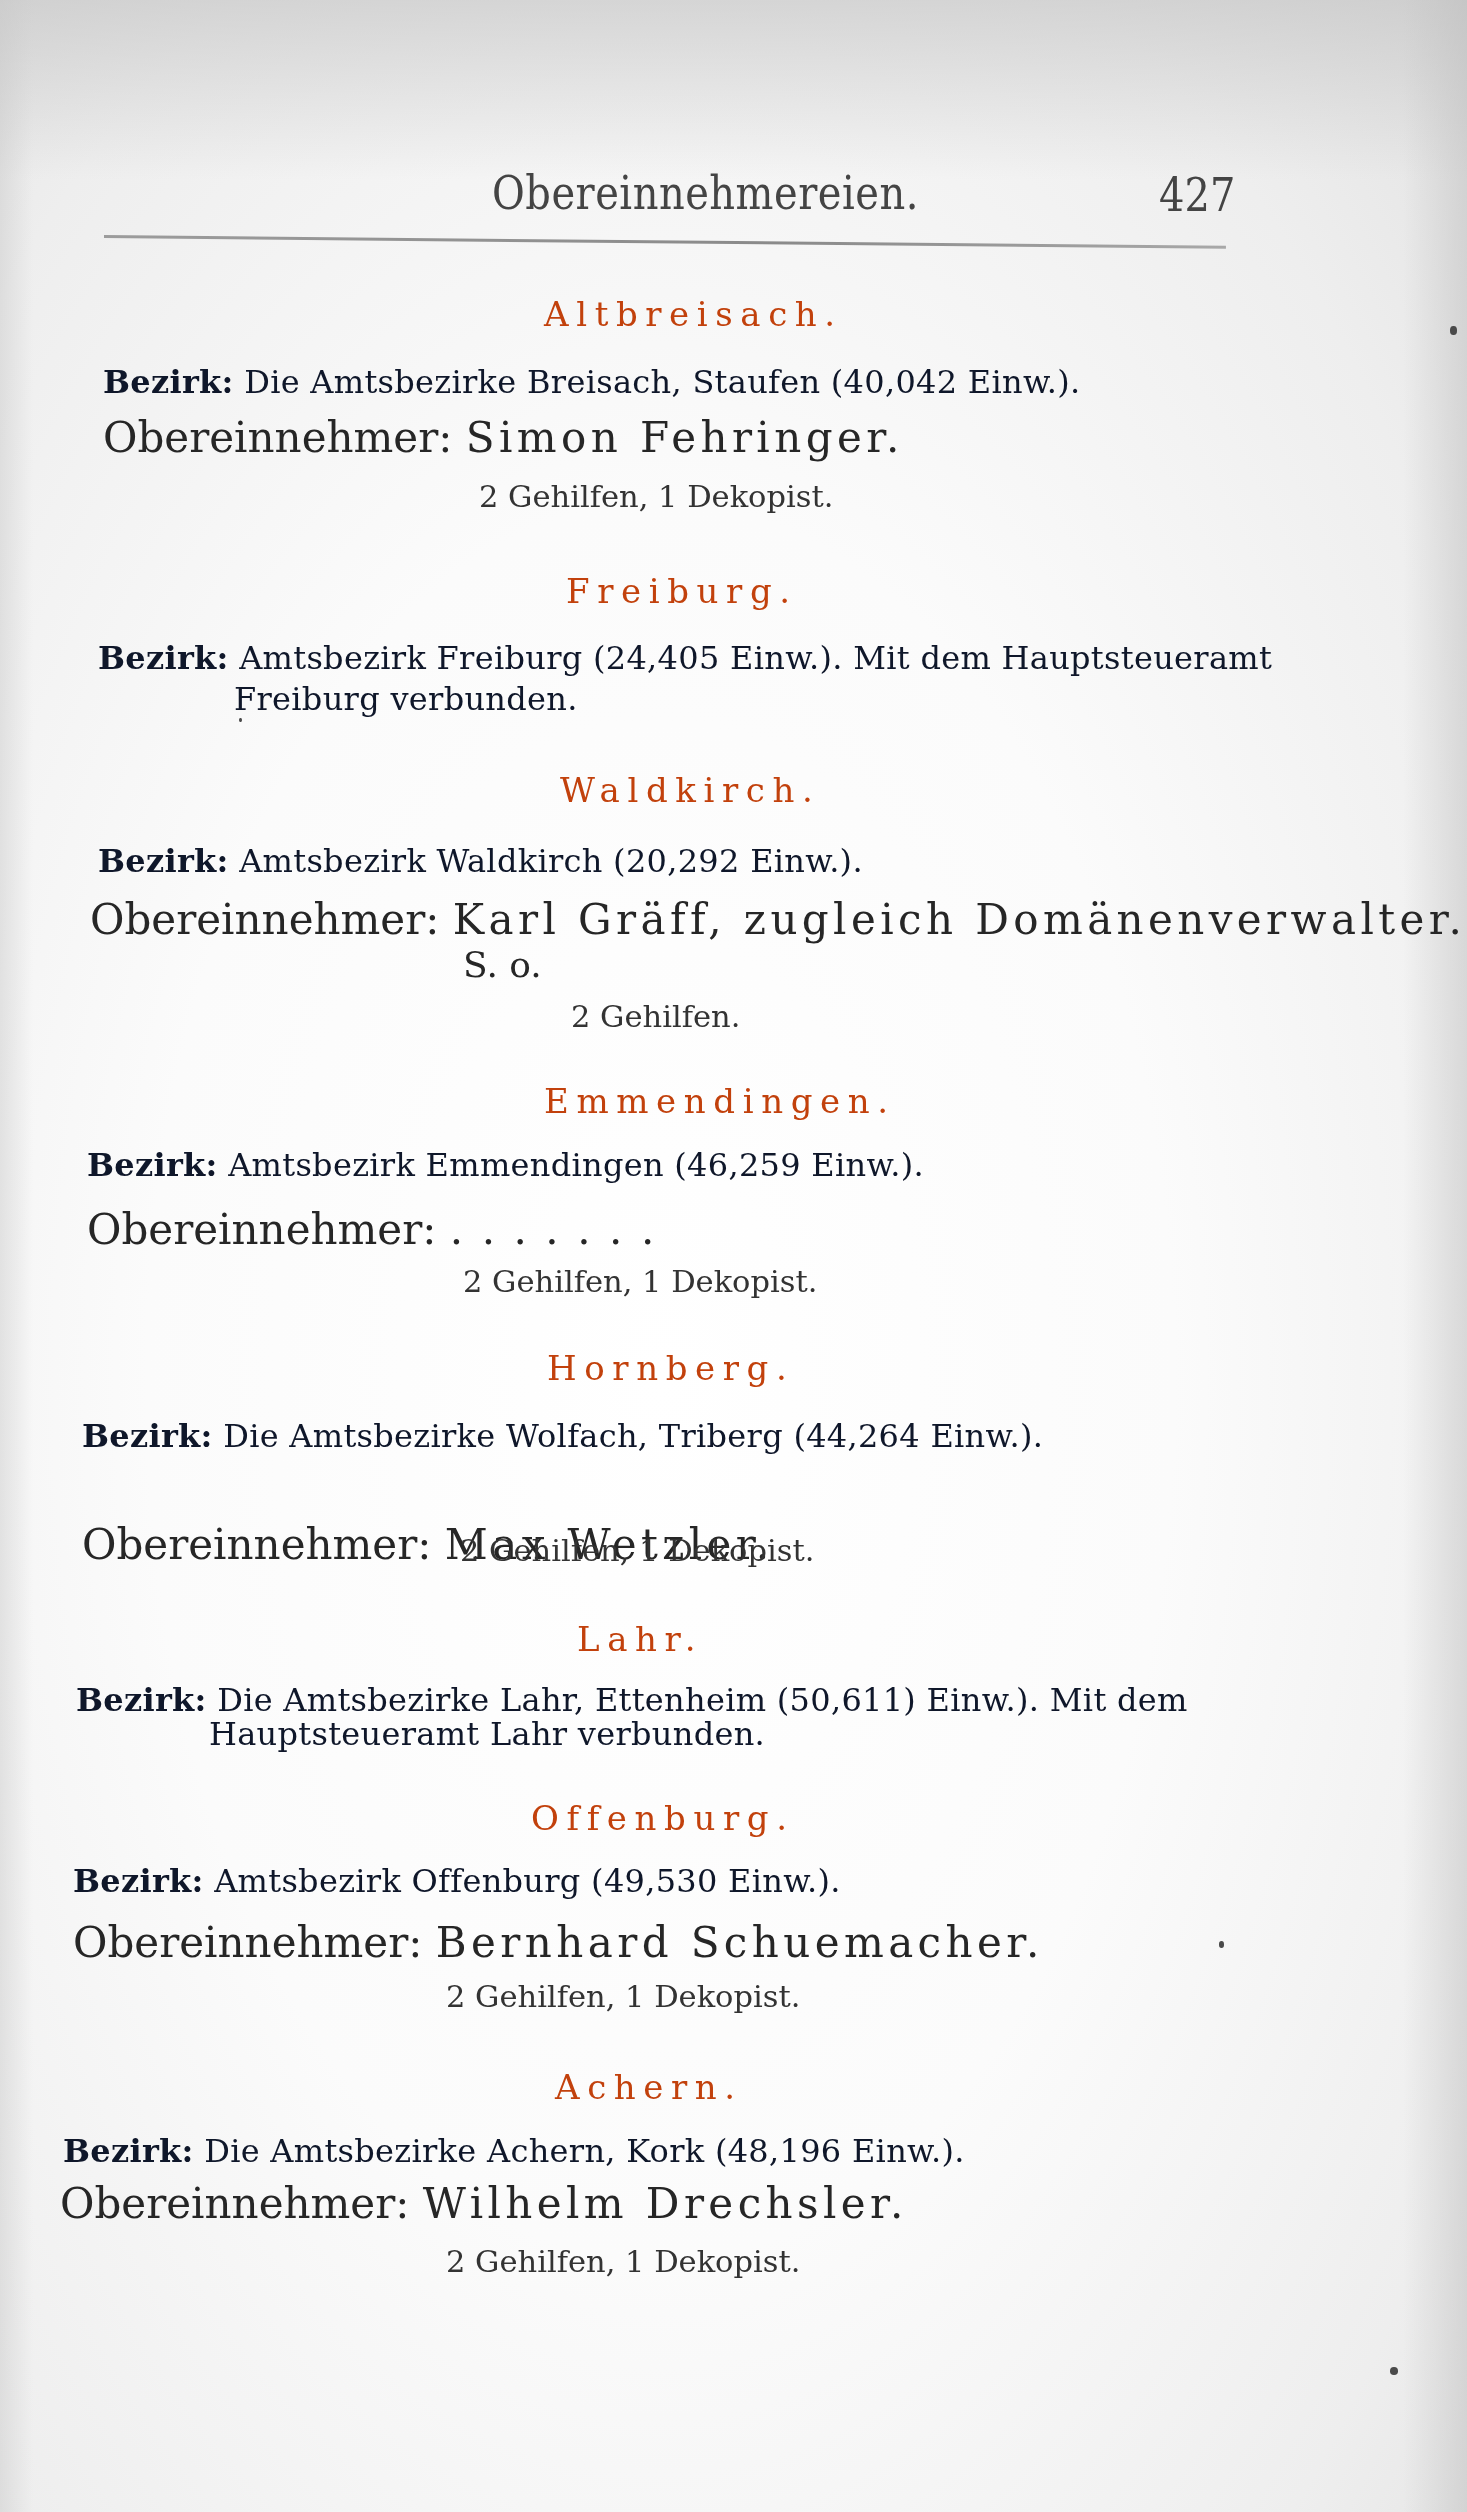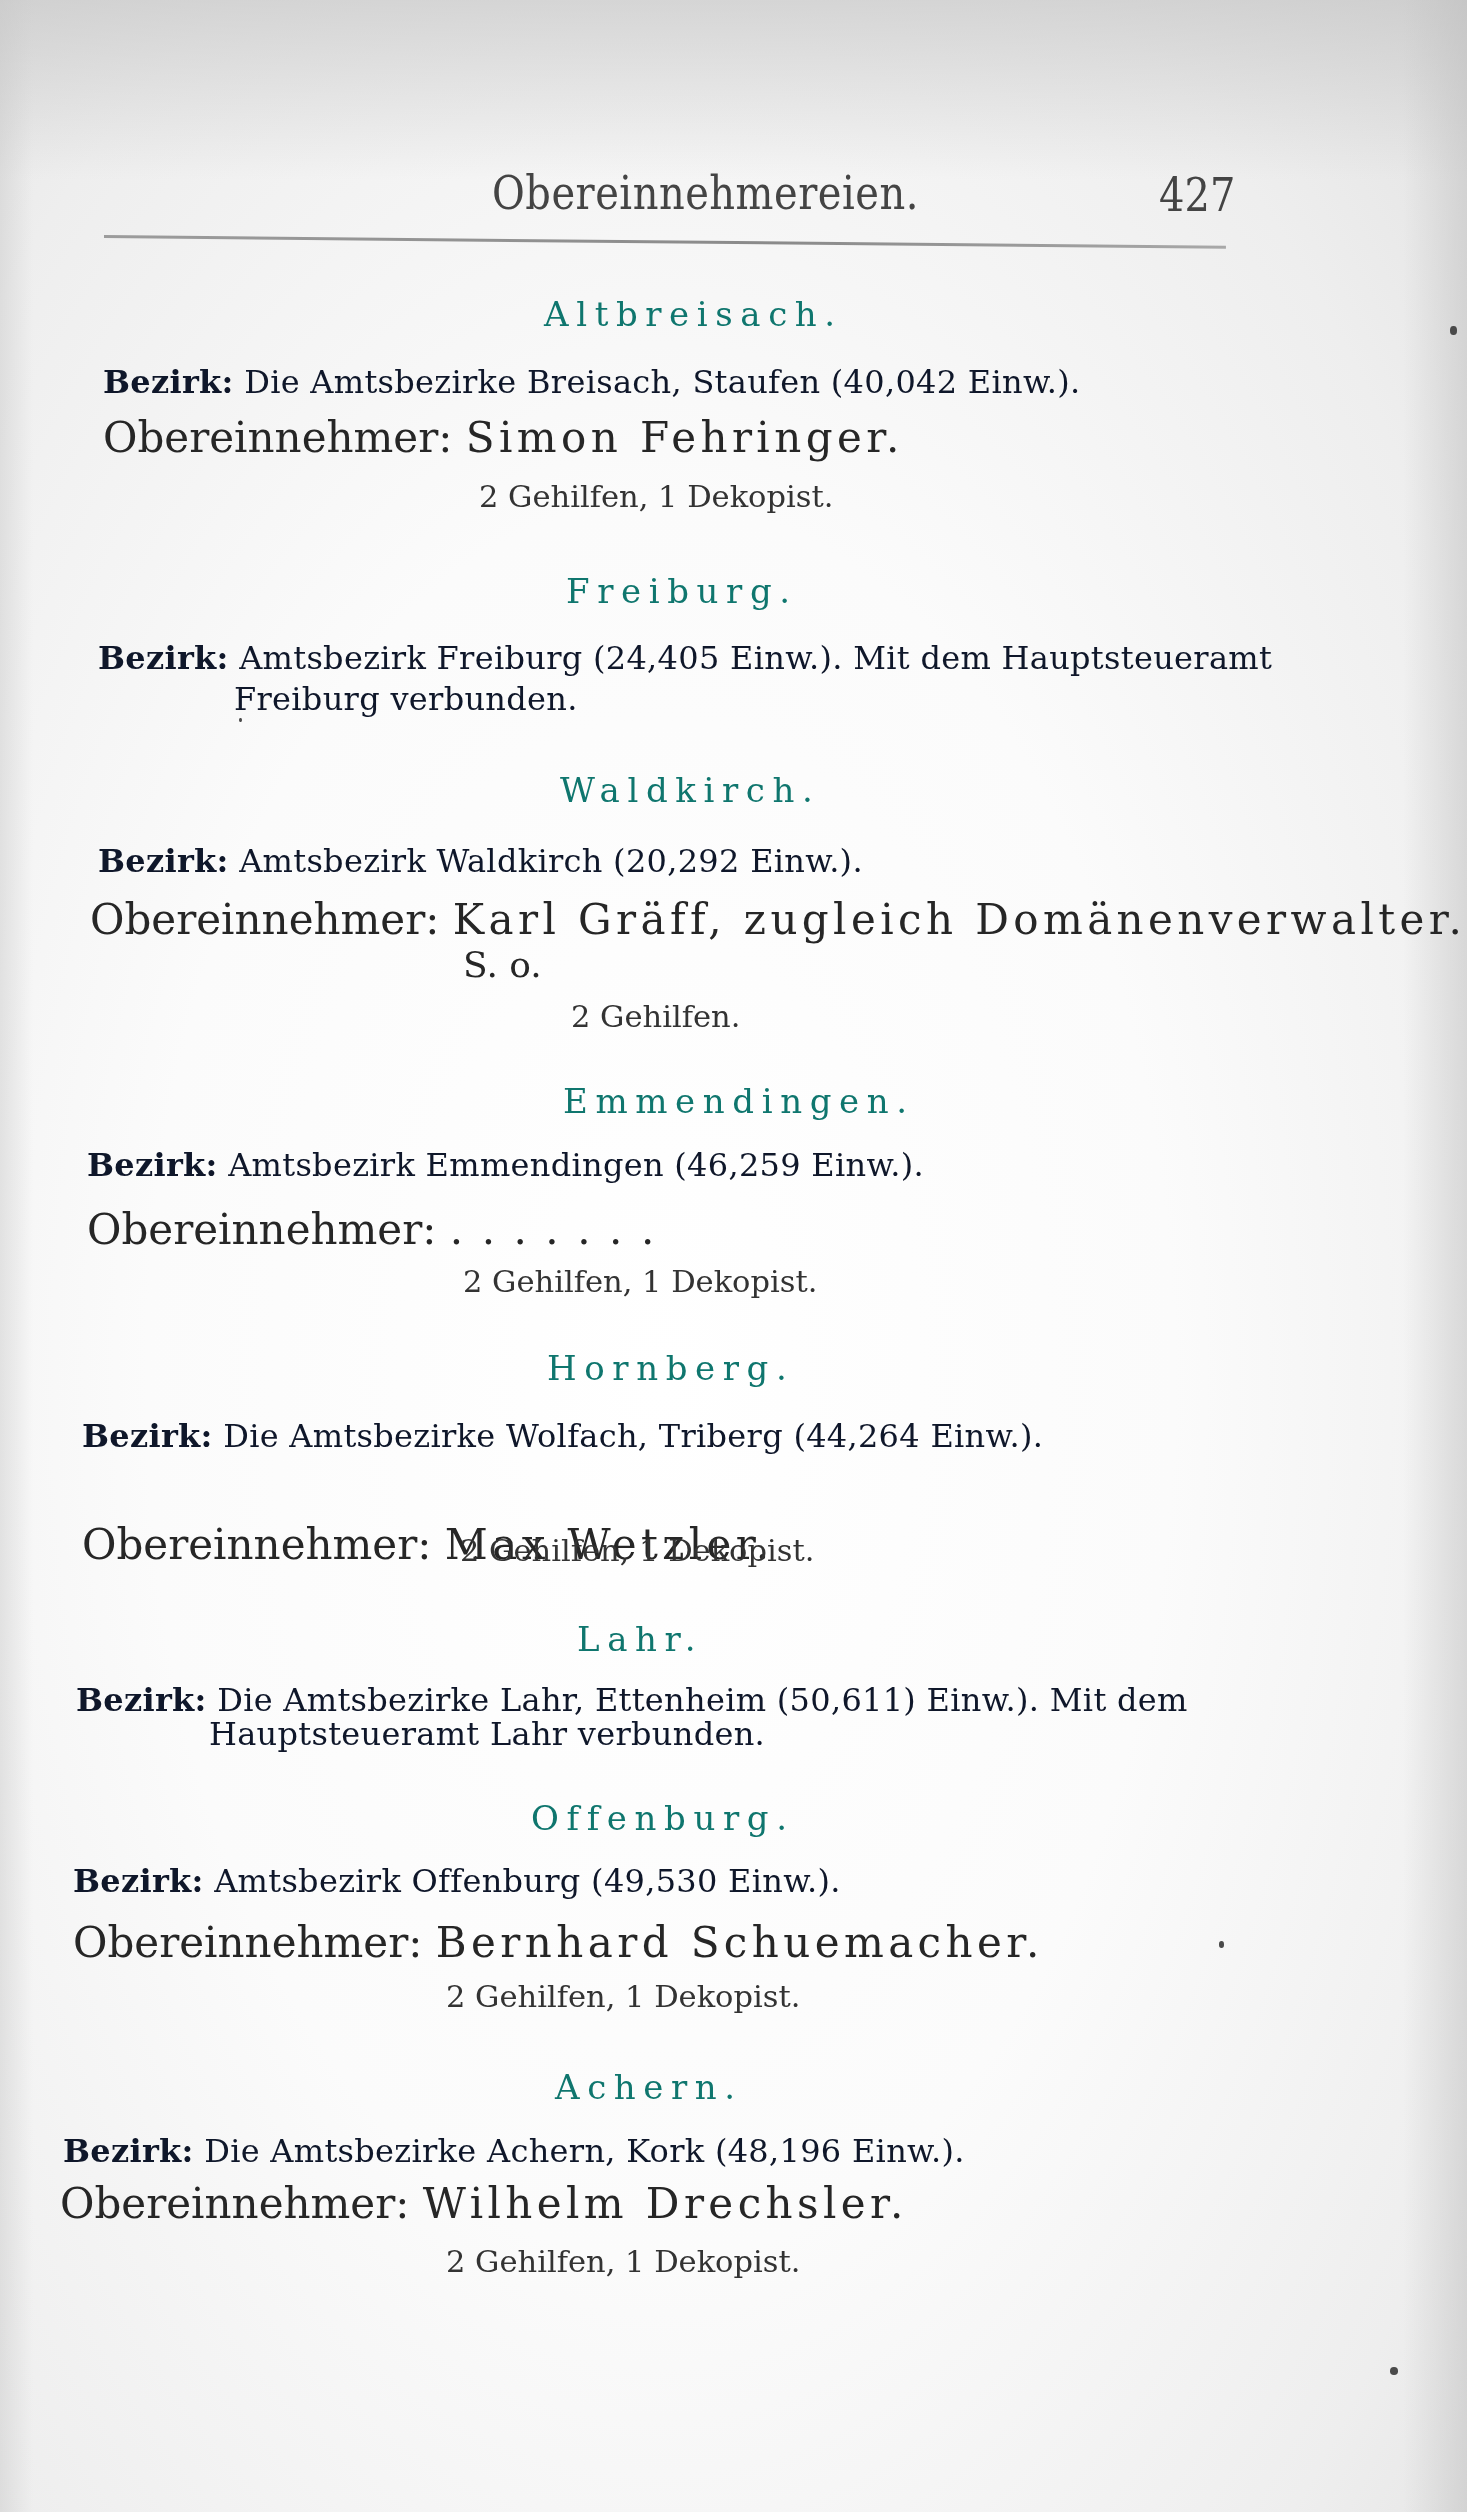--- a/index.html
+++ b/index.html
@@ -25,21 +25,21 @@
     position: absolute; white-space: nowrap; line-height: 1;
     transform-origin: left center;
   }
   .running-head { font-size: 40px; letter-spacing: 0.5px; color: #444; transform: scaleY(1.15); }
   .page-number { font-size: 40px; color: #444; transform: scaleY(1.15); }
   .rule {
     position: absolute; left: 104px; top: 235px; width: 1122px; height: 2.7px;
     background: linear-gradient(to right, #9c9c9c, #8a8a8a 60%, #a8a8a8);
     transform: rotate(0.55deg); transform-origin: left center;
   }
-  .heading { font-size: 34px; letter-spacing: 7.6px; color: #0f766e; }
+  .heading { font-size: 34px; letter-spacing: 7.6px; color: #c2410c; }
   .bezirk { font-size: 32px; color: #0f172a; letter-spacing: 0.3px; }
   .bezirk .label { font-weight: bold; }
   .oe { font-size: 42px; color: #262626; }
   .oe .name { letter-spacing: 4.4px; }
   .staff { font-size: 30.5px; color: #333; }
   .dots { letter-spacing: 18.5px; }
   .speck { position: absolute; border-radius: 50%; background: #4a4a4a; }
 </style>
 </head>
 <body>
@@ -82,21 +82,21 @@
   </div>
   <div class="line oe" style="left:90px; top:899px;">
     <span>Obereinnehmer:</span>
     <span class="name">Karl Gräff, zugleich Domänenverwalter.</span>
   </div>
   <div class="line oe" style="left:463px; top:947px; font-size:36px;">S. o.</div>
   <div class="line staff" style="left:571px; top:1002px;">2 Gehilfen.</div>
 </div>
 
 <div>
-  <div class="line heading" style="left:544px; top:1084px;margin-left:19px;">Emmendingen.</div>
+  <div class="line heading" style="left:544px; top:1084px;">Emmendingen.</div>
   <div class="line bezirk" style="left:87px; top:1149px;">
     <span class="label">Bezirk:</span>
     <span>Amtsbezirk Emmendingen (46,259 Einw.).</span>
   </div>
   <div class="line oe" style="left:87px; top:1209px;">
     <span>Obereinnehmer:</span>
     <span class="dots">.......</span>
   </div>
   <div class="line staff" style="left:463px; top:1267px;">2 Gehilfen, 1 Dekopist.</div>
 </div>

